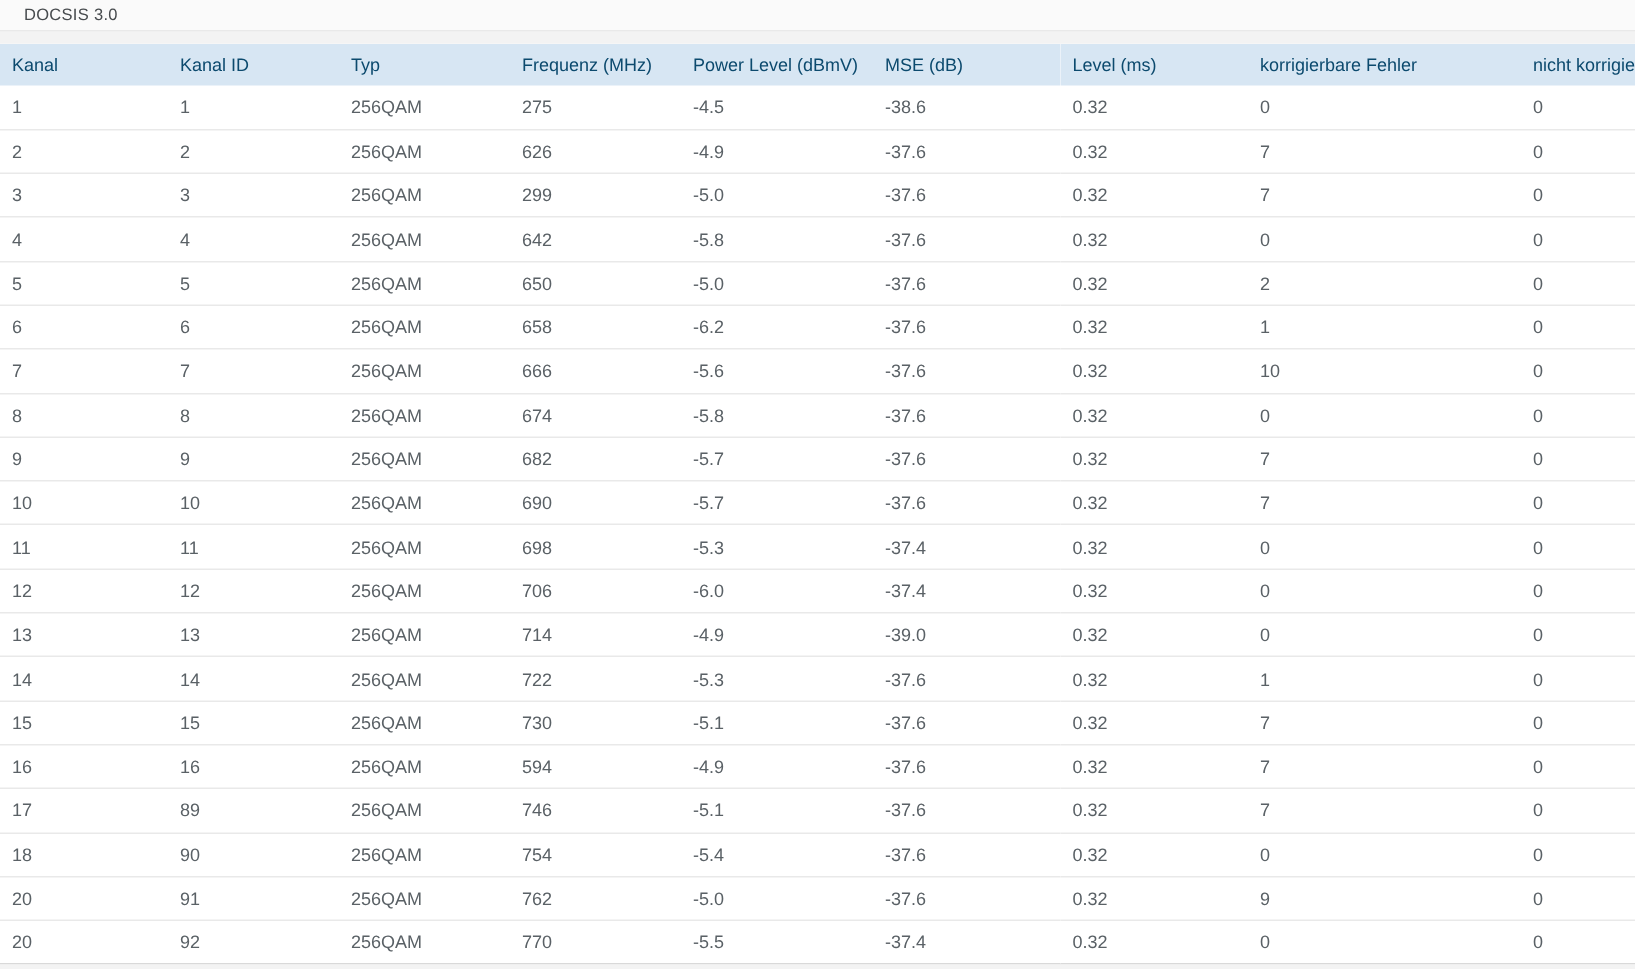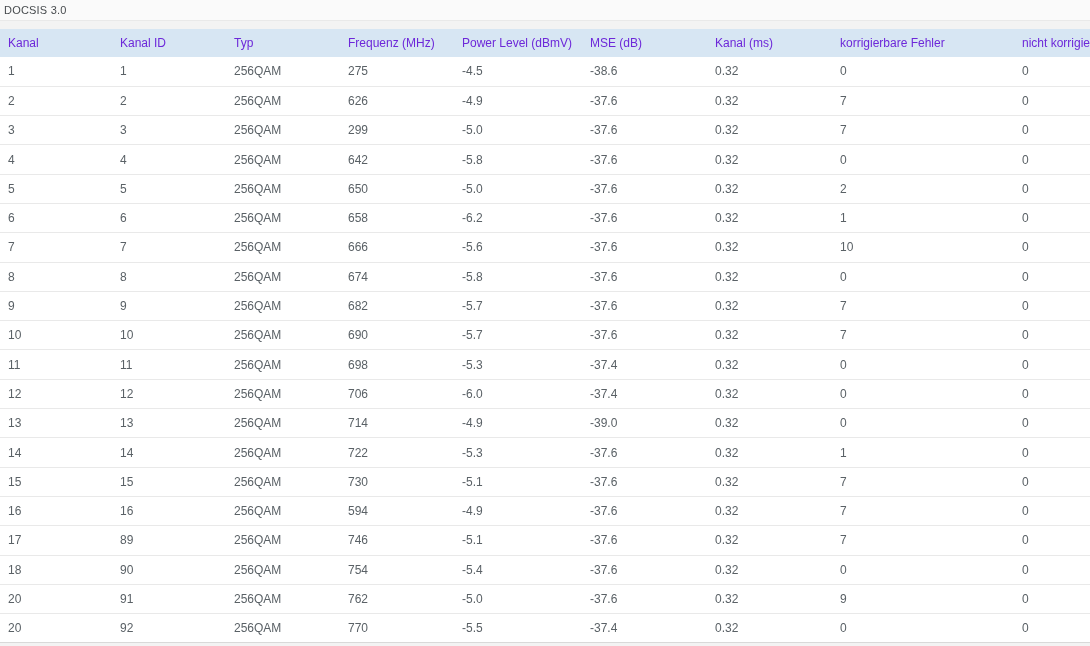--- a/index.html
+++ b/index.html
@@ -13,21 +13,21 @@
     overflow: hidden;
     background: #f3f3f3;
   }
 
   .title-bar {
     height: 21px;
     background: #fafafa;
     border-bottom: 1px solid #e9e9e9;
     display: flex;
     align-items: center;
-    padding-left: 4px;
+    padding-left: 16px;
   }
   .title-bar .title {
     font-size: 11px;
     color: #474b4e;
     letter-spacing: 0.2px;
   }
 
   .table-wrap {
     margin-top: 8px;
     width: 1090px;
@@ -50,21 +50,21 @@
   table.channels col.c6 { width: 125px; }
   table.channels col.c7 { width: 125px; }
   table.channels col.c8 { width: 182px; }
   table.channels col.c9 { width: 180px; }
 
   table.channels thead th {
     background: #d7e6f3;
     height: 28px;
     font-weight: normal;
     font-size: 12px;
-    color: #6d28d9;
+    color: #0c4a6e;
     text-align: left;
     padding: 0 4px 0 8px;
     white-space: nowrap;
     overflow: hidden;
   }
 
   table.channels tbody td {
     height: 29.3px;
     font-size: 12px;
     color: #5a6166;
@@ -99,21 +99,21 @@
           <col class="c9">
       </colgroup>
       <thead>
         <tr>
             <th>Kanal</th>
             <th>Kanal ID</th>
             <th>Typ</th>
             <th>Frequenz (MHz)</th>
             <th>Power Level (dBmV)</th>
             <th>MSE (dB)</th>
-            <th>Kanal (ms)</th>
+            <th>Level (ms)</th>
             <th>korrigierbare Fehler</th>
             <th>nicht korrigierbare Fehler</th>
           </tr>
       </thead>
       <tbody>
           <tr>
             <td>1</td>
             <td>1</td>
             <td>256QAM</td>
             <td>275</td>

